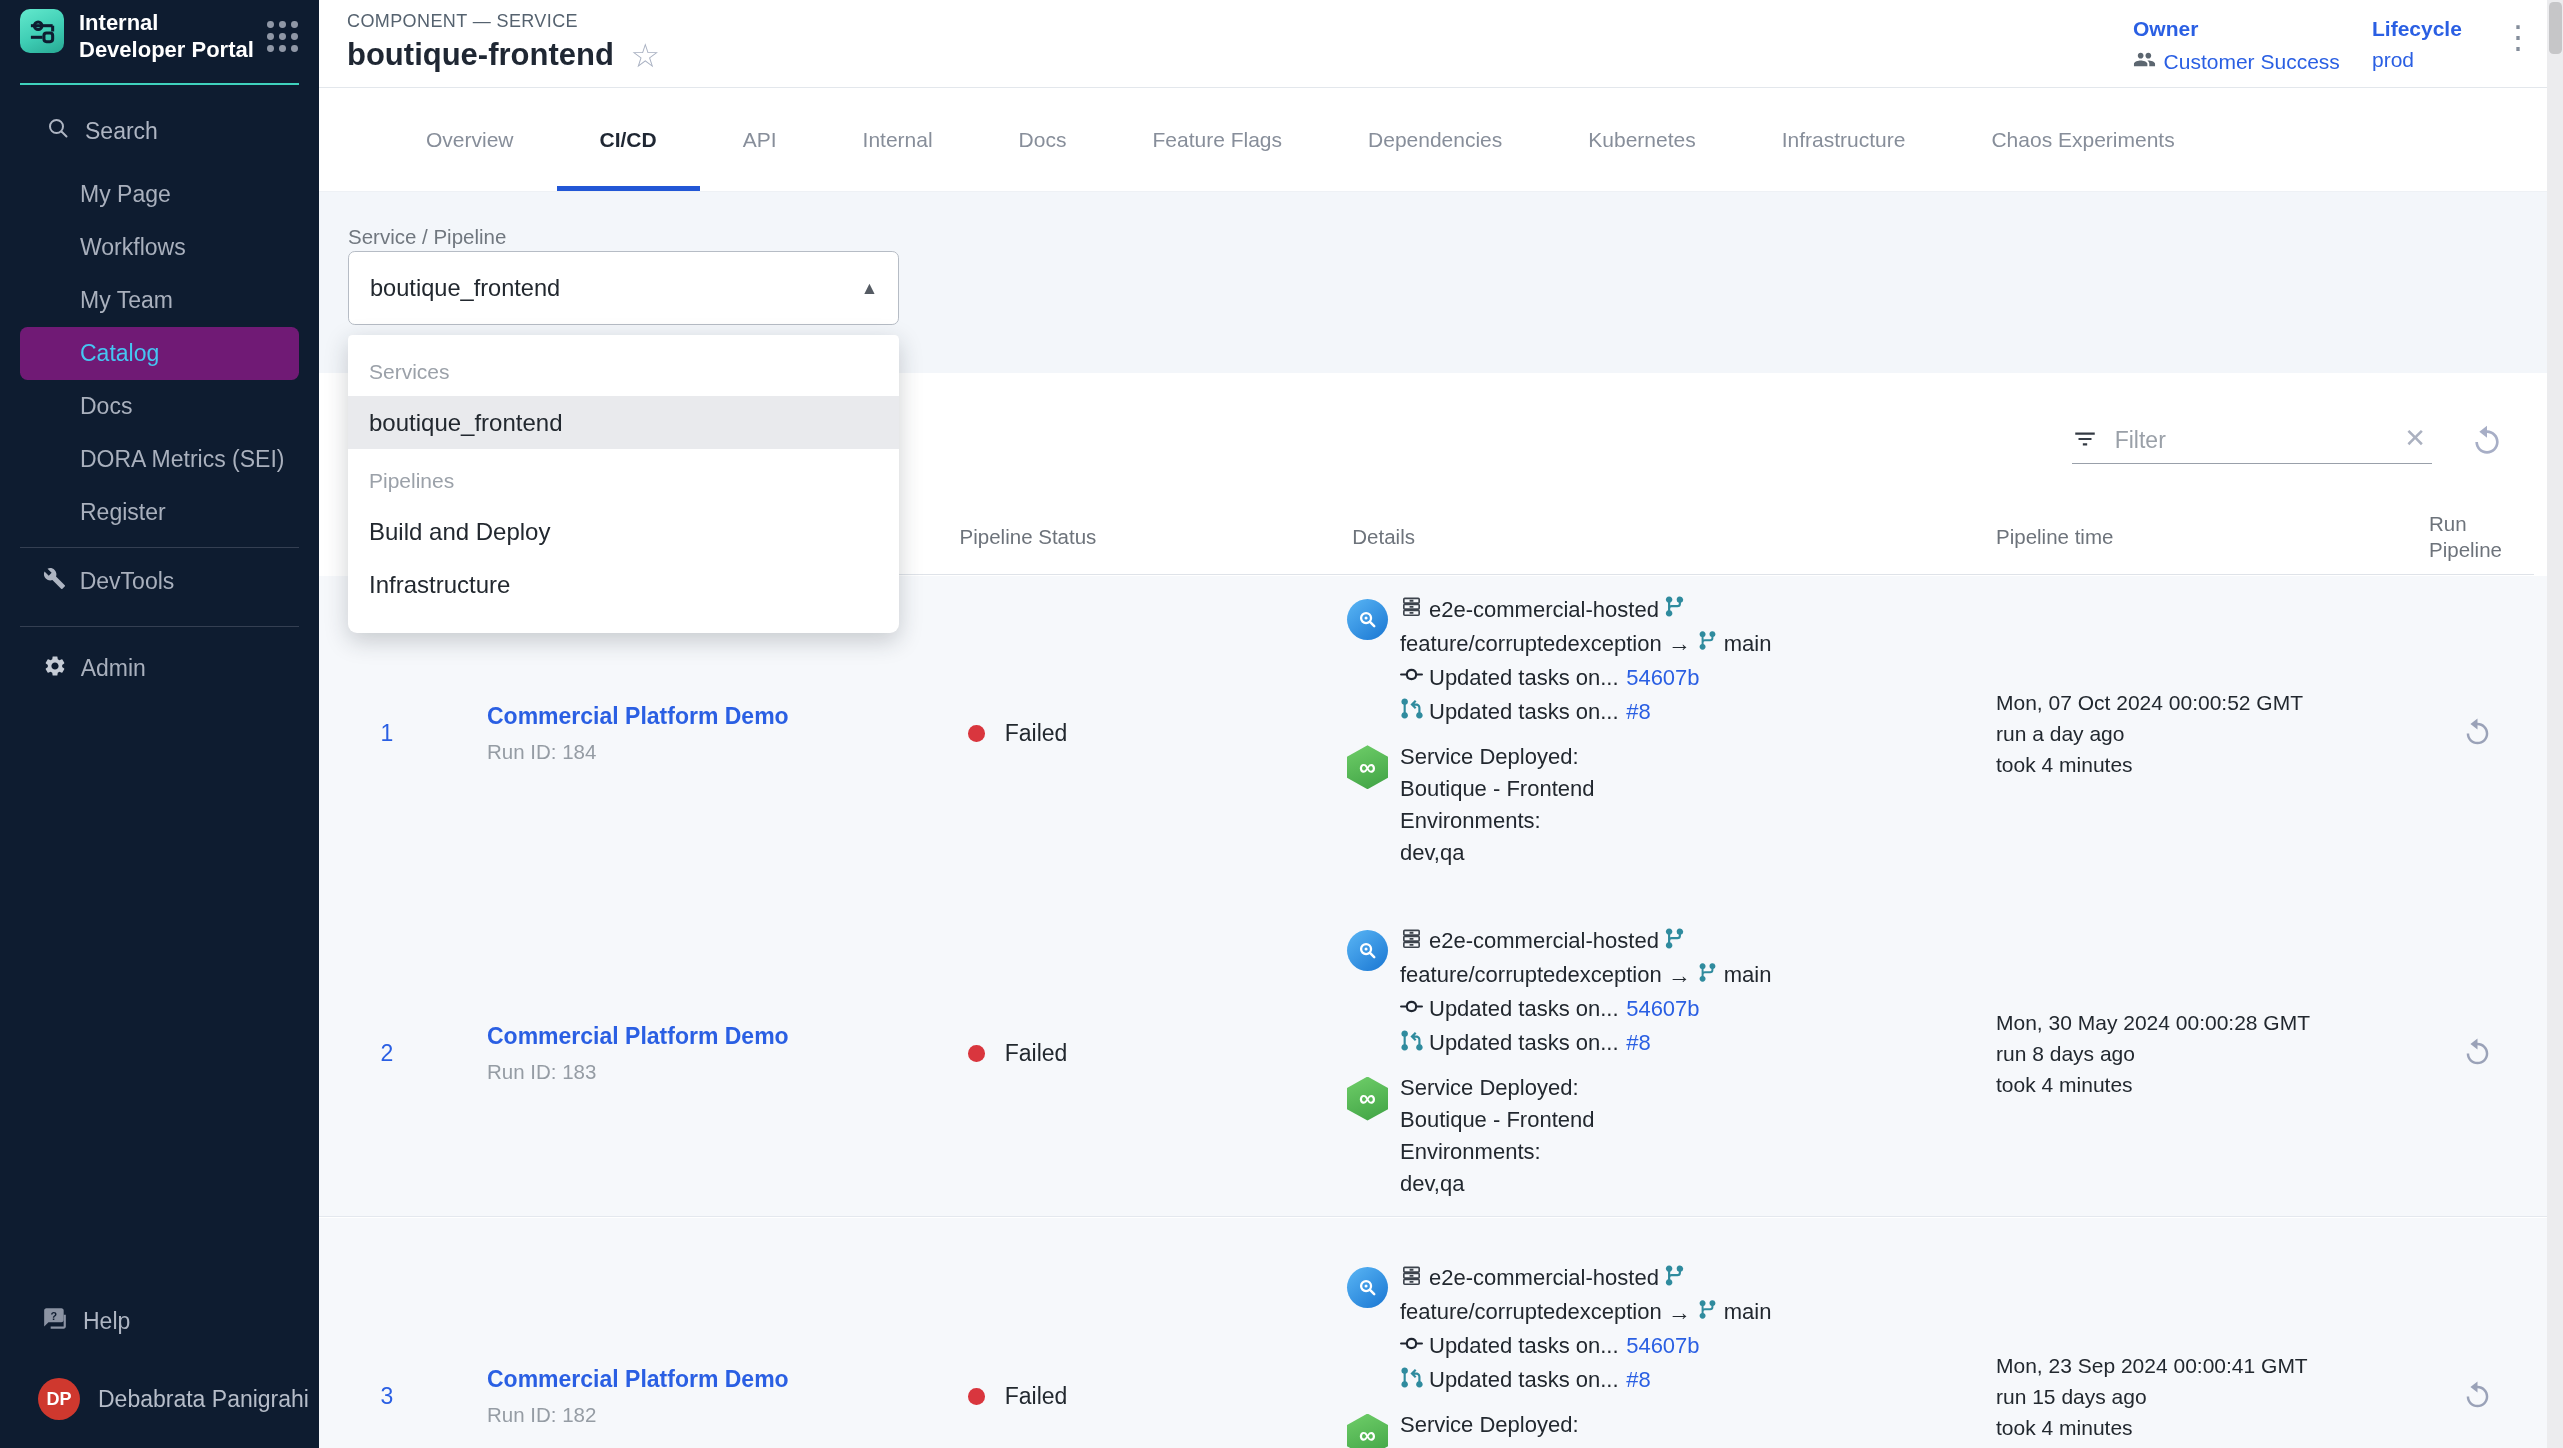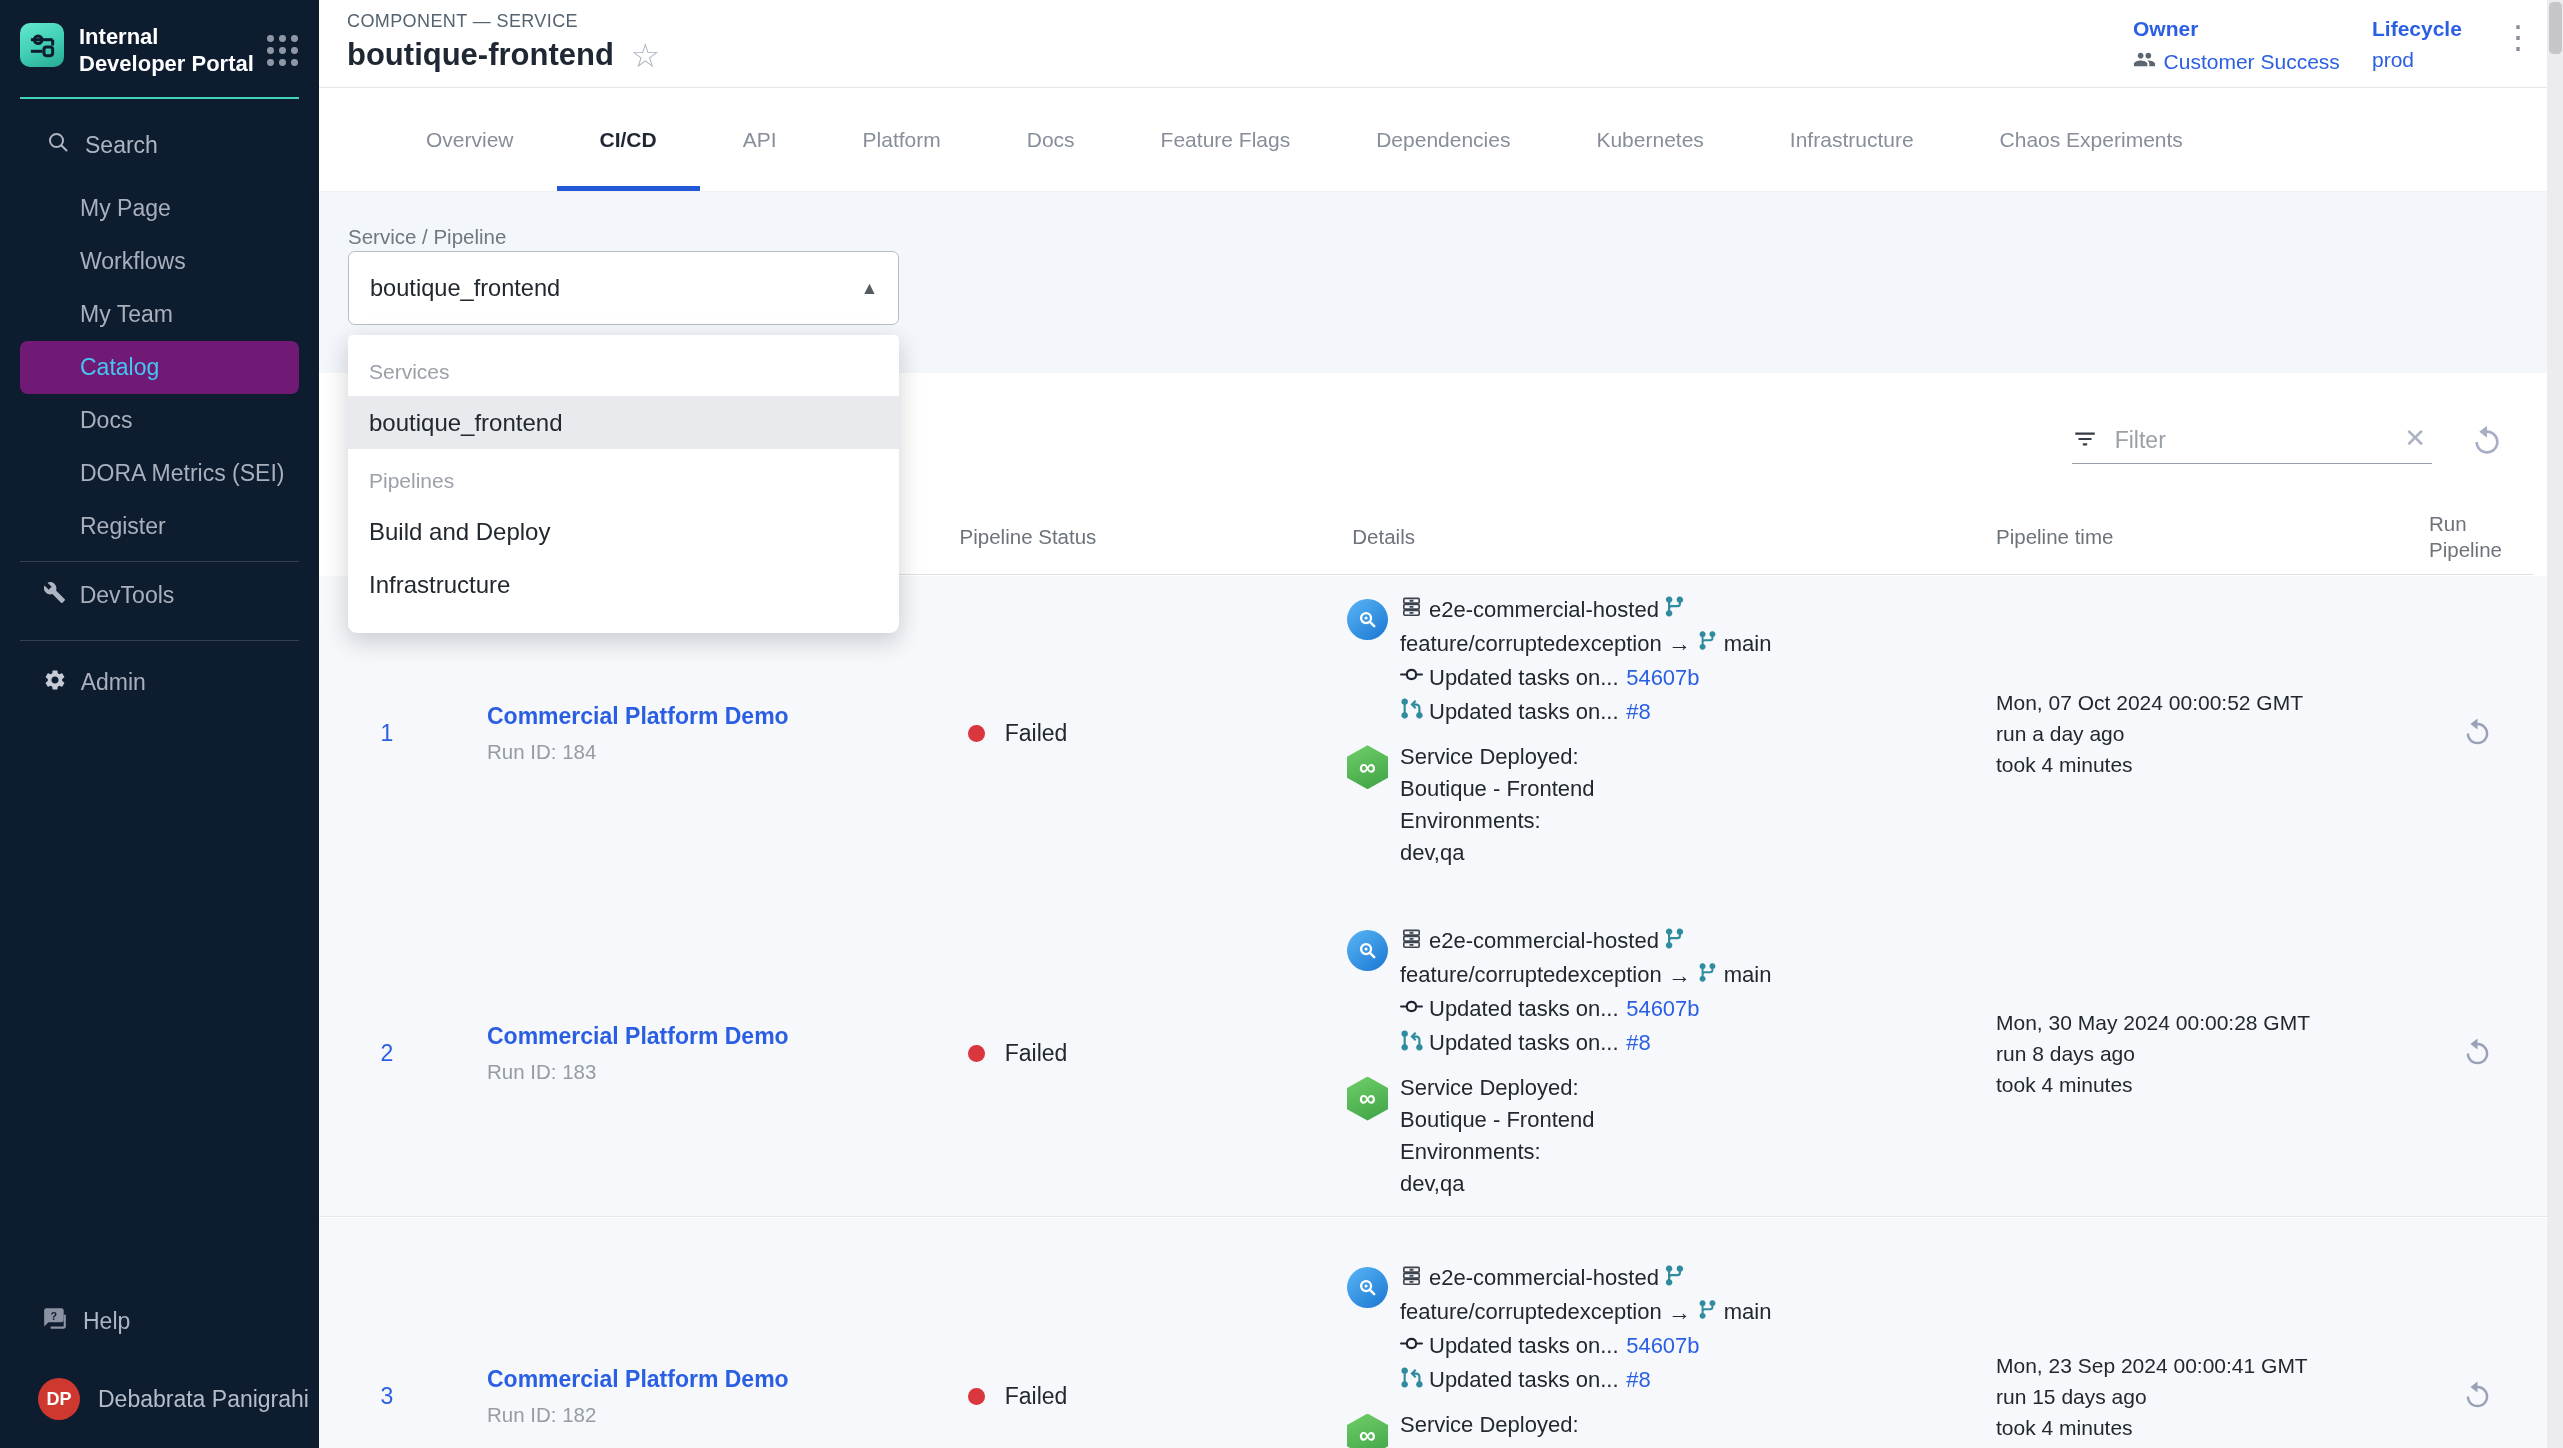--- a/index.html
+++ b/index.html
@@ -2,21 +2,21 @@
 <html style="font-size:12px"><head>
 <meta charset="utf-8">
 <style>
 * { box-sizing:border-box; margin:0; padding:0; }
 html,body { width:2563px; height:1449px; overflow:hidden; }
 body { font-family:"Liberation Sans", sans-serif; background:#fff; }
 .app { display:flex; width:2563px; height:1449px; }
 
 
 .sidebar { width:319px; min-width:319px; background:#0e1c30; display:flex; flex-direction:column; position:relative; }
-.brand { display:flex; align-items:flex-start; padding:23px 21px 0 20px;justify-content:center; }
+.brand { display:flex; align-items:flex-start; padding:9px 21px 0 20px;justify-content:center; }
 .logo { width:44px; height:44px; border-radius:10px; background:linear-gradient(155deg,#63e9cd 0%,#3ecdb4 55%,#27a893 100%); display:flex; align-items:center; justify-content:center; flex:0 0 auto; }
 .brand-title { margin-left:15px; font-size:22px; font-weight:bold; line-height:27px; color:#ffffff; width:177px; }
 .grid-icon { margin-left:auto; margin-top:12px; display:grid; grid-template-columns:repeat(3,6.8px); grid-gap:5.3px; cursor:pointer; }
 .grid-icon span { width:6.8px; height:6.8px; border-radius:50%; background:#8f97a6; }
 .teal-line { height:2.3px; background:#3fd2bd; margin:20px 20px 0 20px; }
 .side-search { display:flex; align-items:center; padding-left:46px; height:56px; margin-top:18px; color:#aeb5c2; font-size:23px; cursor:pointer; }
 .side-search svg { margin-right:15px; }
 .side-nav { margin-top:9px; }
 .side-item { height:53px; display:flex; align-items:center; padding-left:80px; font-size:23px; color:#a9b0bd; cursor:pointer; }
 .side-item.active { background:#701a75; border-radius:7.6px; margin:0 20px; padding-left:60px; color:#45c6f2; }
@@ -247,21 +247,21 @@
       <div class="tab">
           <span>Overview</span>
         </div>
       <div class="tab active">
           <span>CI/CD</span>
         </div>
       <div class="tab">
           <span>API</span>
         </div>
       <div class="tab">
-          <span>Platform</span>
+          <span>Internal</span>
         </div>
       <div class="tab">
           <span>Docs</span>
         </div>
       <div class="tab">
           <span>Feature Flags</span>
         </div>
       <div class="tab">
           <span>Dependencies</span>
         </div>

